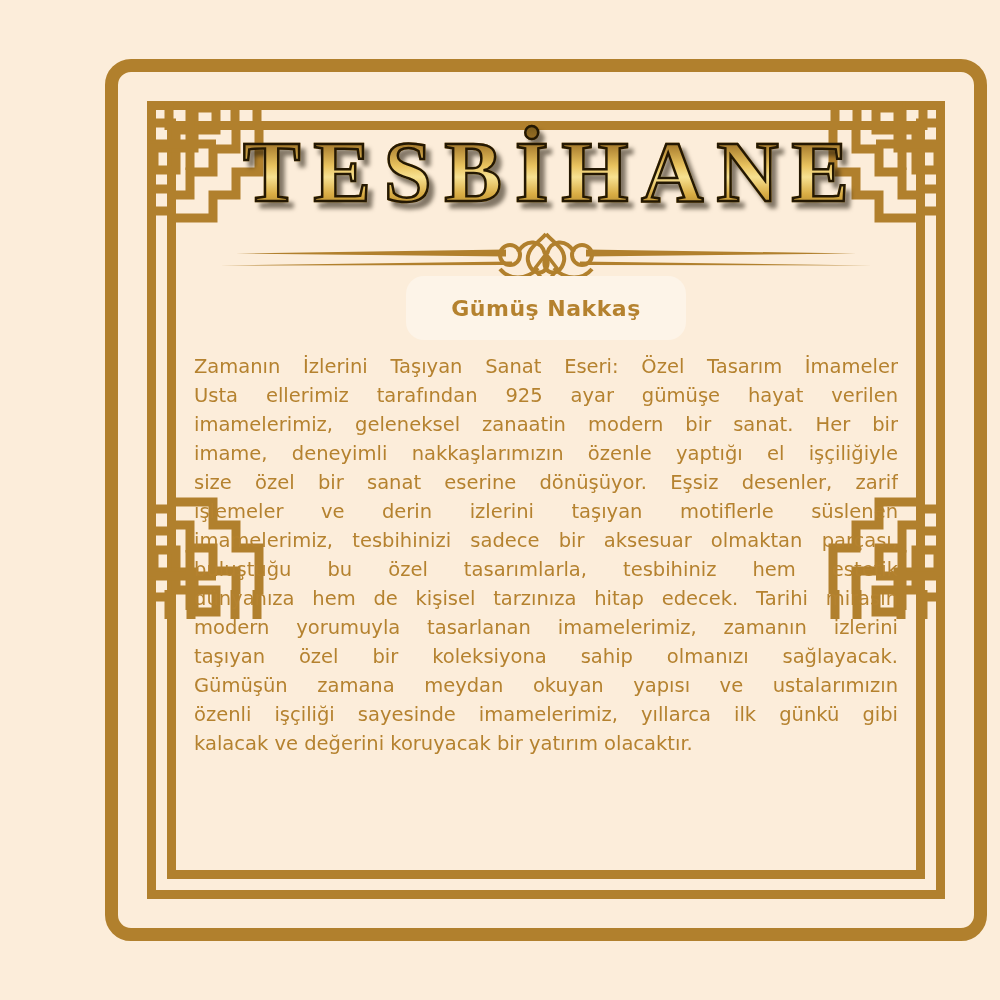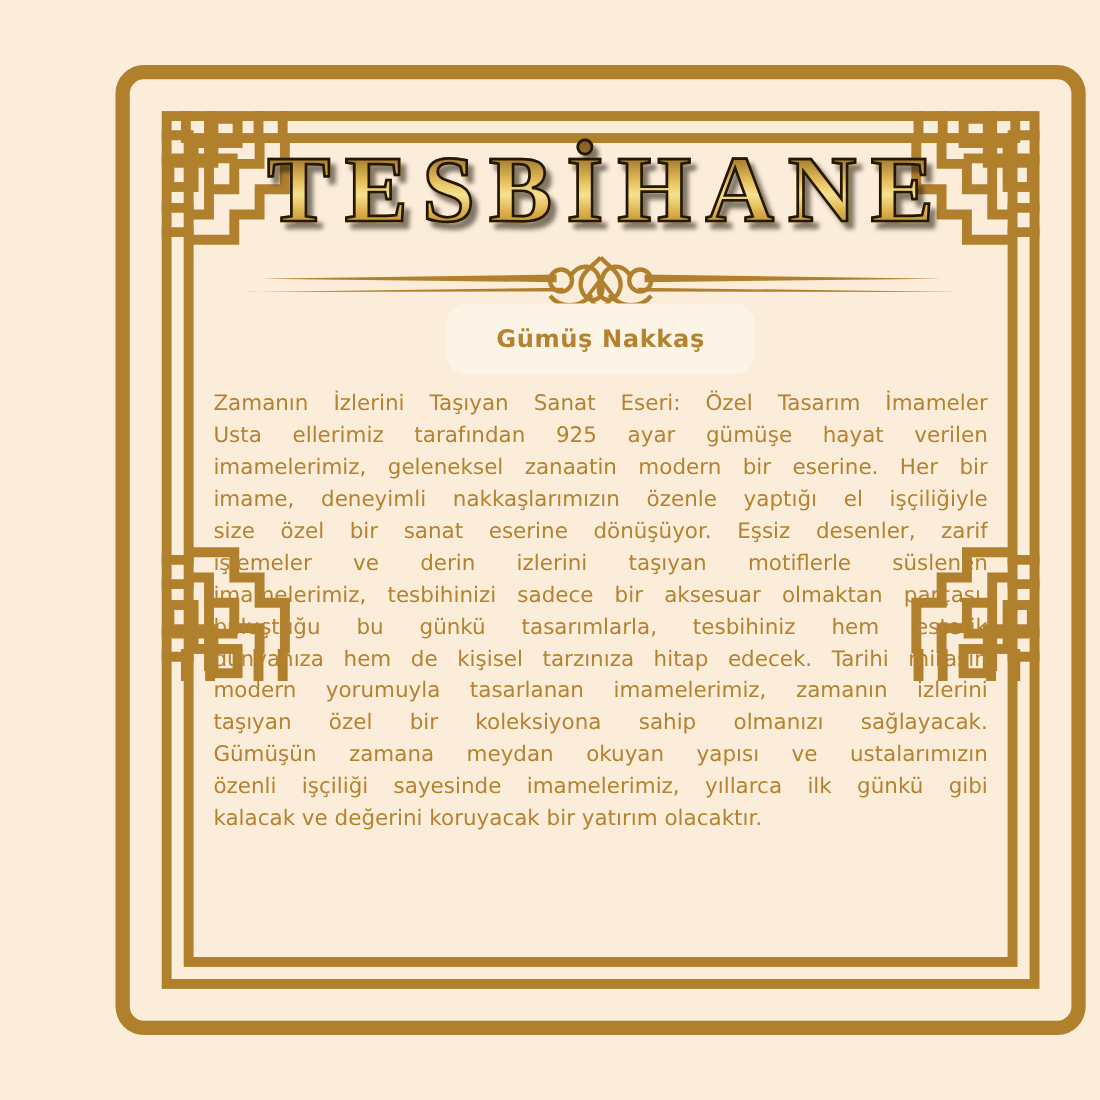--- a/index.html
+++ b/index.html
@@ -139,26 +139,26 @@
       <use href="#divider-sym"></use>
     </svg>
 
   <div class="subtitle-panel">
     <span class="subtitle">Gümüş Nakkaş</span>
   </div>
 
   <div class="description">
       <div class="body-line">Zamanın İzlerini Taşıyan Sanat Eseri: Özel Tasarım İmameler</div>
       <div class="body-line">Usta ellerimiz tarafından 925 ayar gümüşe hayat verilen</div>
-      <div class="body-line">imamelerimiz, geleneksel zanaatin modern bir eserine. Her bir</div>
+      <div class="body-line">imamelerimiz, geleneksel zanaatin modern bir sanat. Her bir</div>
       <div class="body-line">imame, deneyimli nakkaşlarımızın özenle yaptığı el işçiliğiyle</div>
       <div class="body-line">size özel bir sanat eserine dönüşüyor. Eşsiz desenler, zarif</div>
       <div class="body-line">işlemeler ve derin izlerini taşıyan motiflerle süslenen</div>
       <div class="body-line">imamelerimiz, tesbihinizi sadece bir aksesuar olmaktan parçası,</div>
-      <div class="body-line">buluştuğu bu günkü tasarımlarla, tesbihiniz hem estetik</div>
+      <div class="body-line">buluştuğu bu özel tasarımlarla, tesbihiniz hem estetik</div>
       <div class="body-line">dünyanıza hem de kişisel tarzınıza hitap edecek. Tarihi mirasın</div>
       <div class="body-line">modern yorumuyla tasarlanan imamelerimiz, zamanın izlerini</div>
       <div class="body-line">taşıyan özel bir koleksiyona sahip olmanızı sağlayacak.</div>
       <div class="body-line">Gümüşün zamana meydan okuyan yapısı ve ustalarımızın</div>
       <div class="body-line">özenli işçiliği sayesinde imamelerimiz, yıllarca ilk günkü gibi</div>
       <div class="body-line last">kalacak ve değerini koruyacak bir yatırım olacaktır.</div>
     </div>
 
 </div>
 

